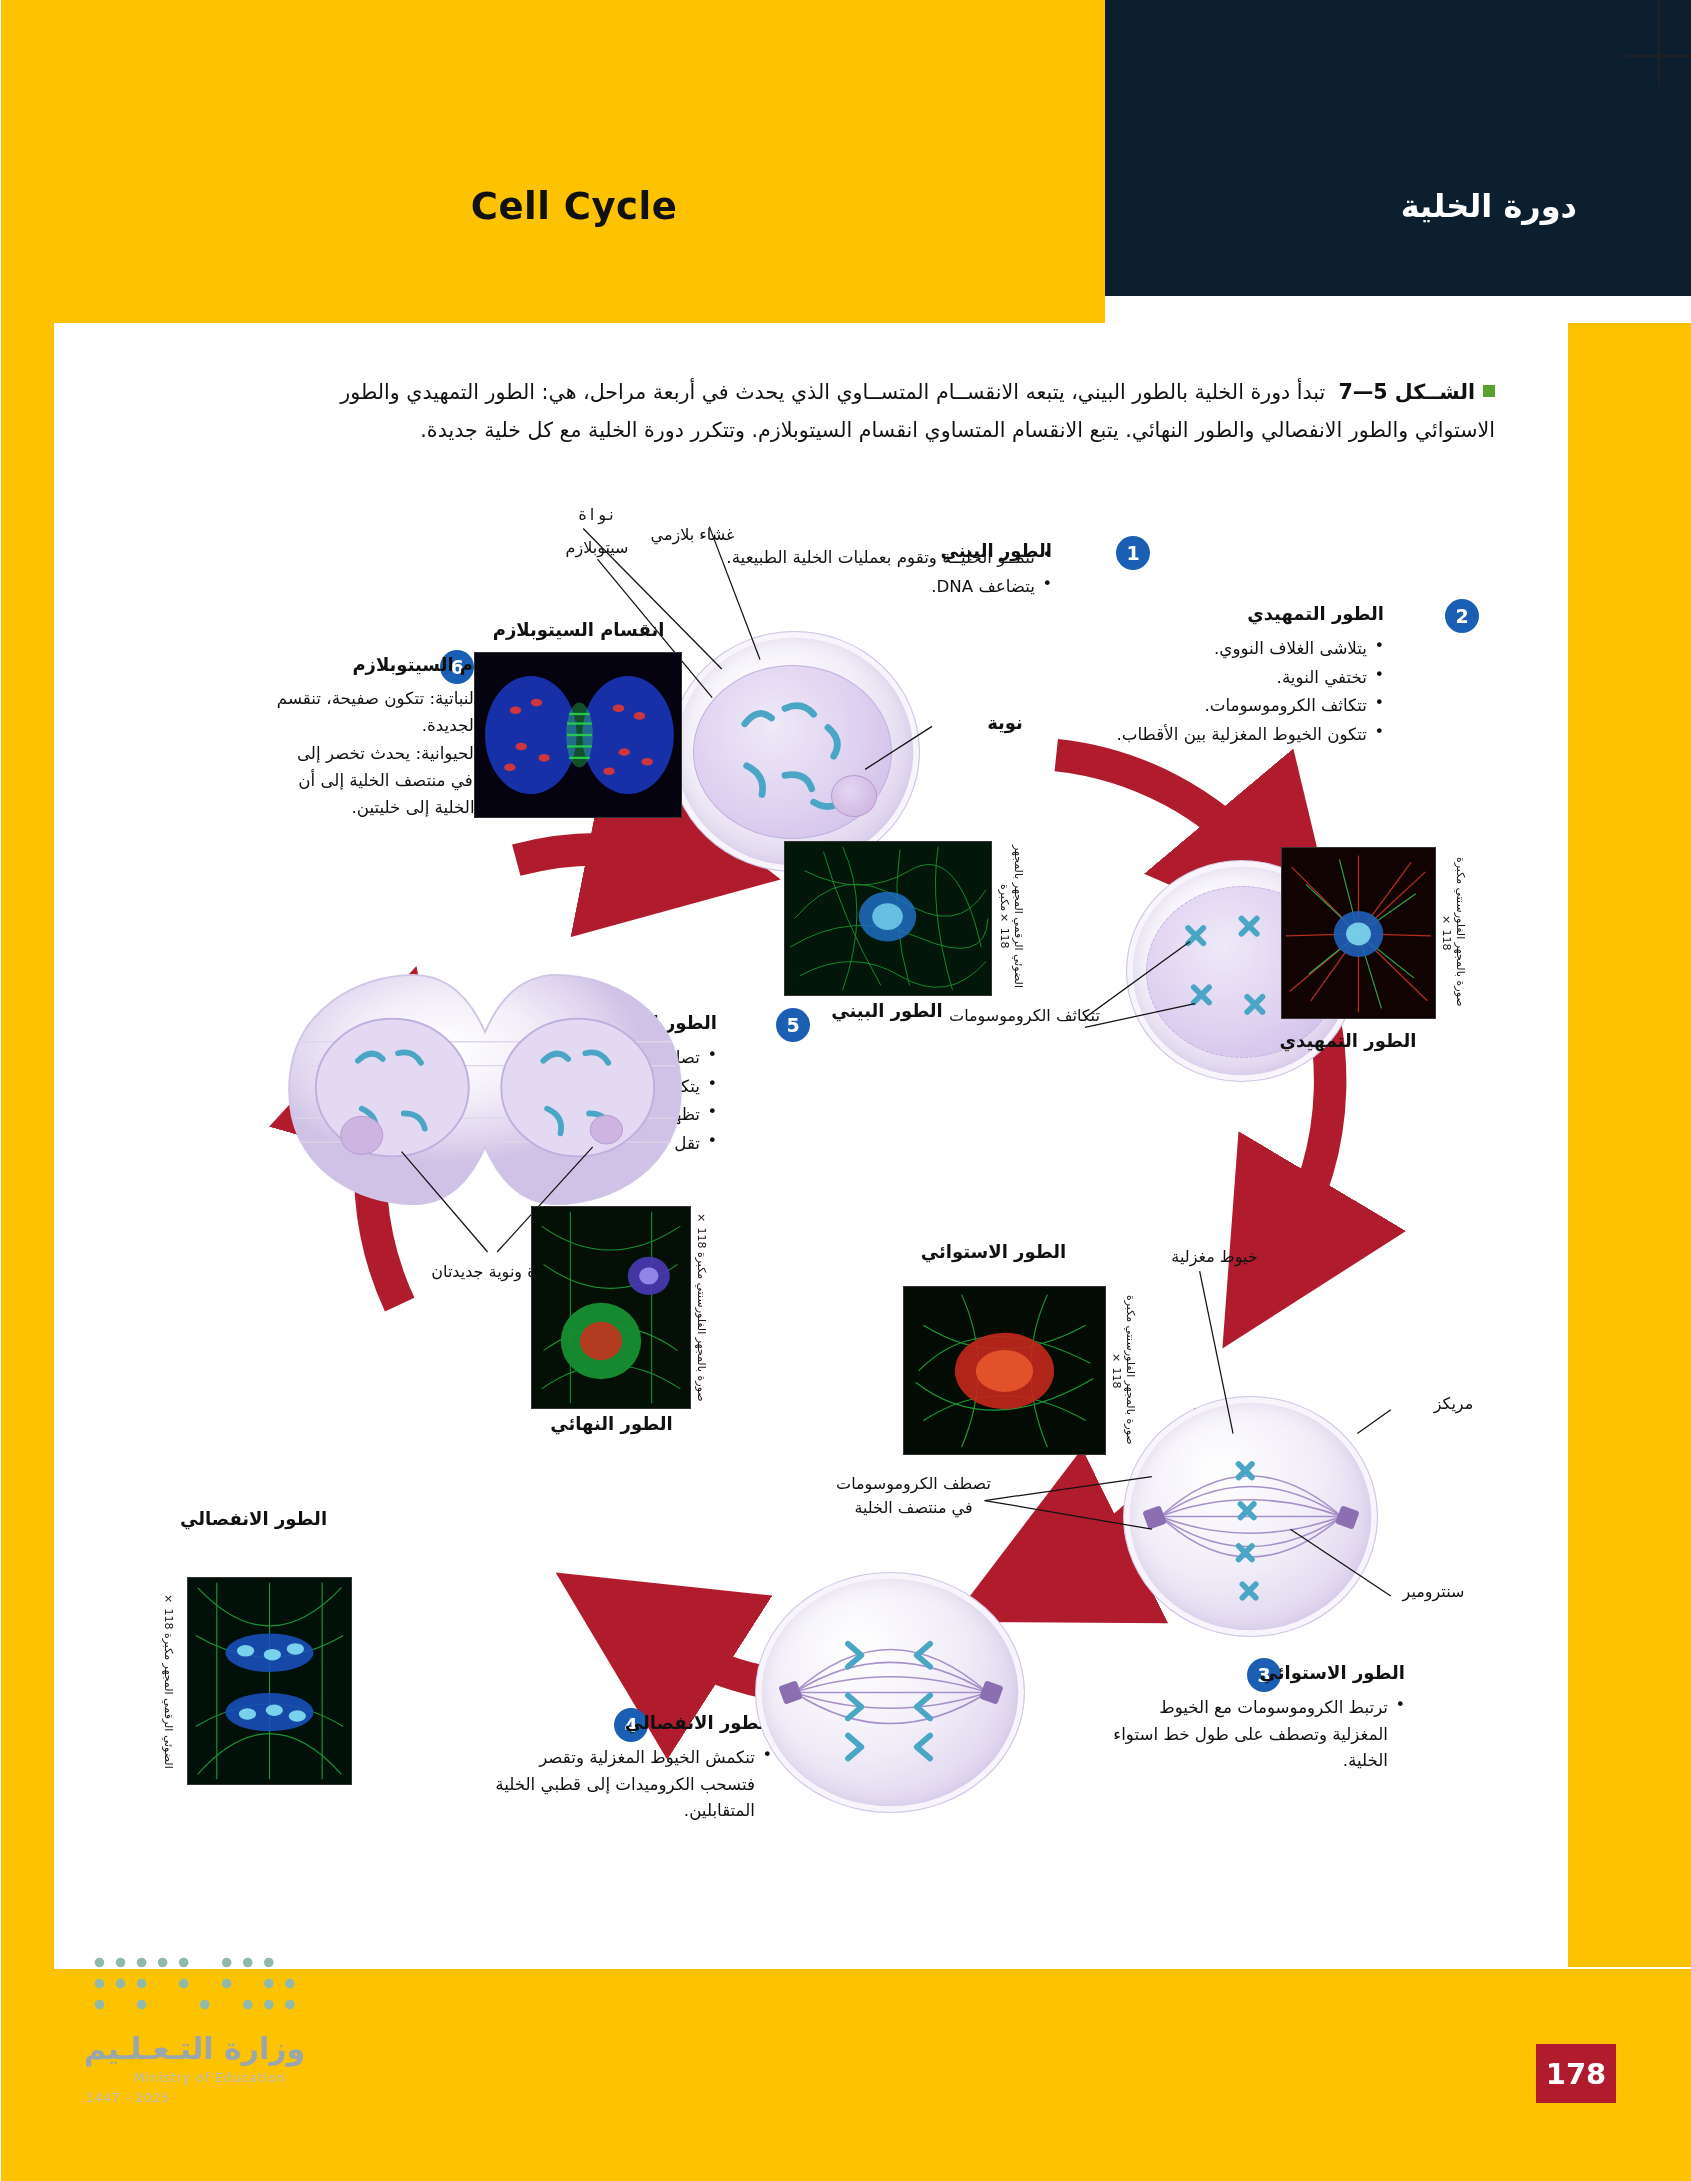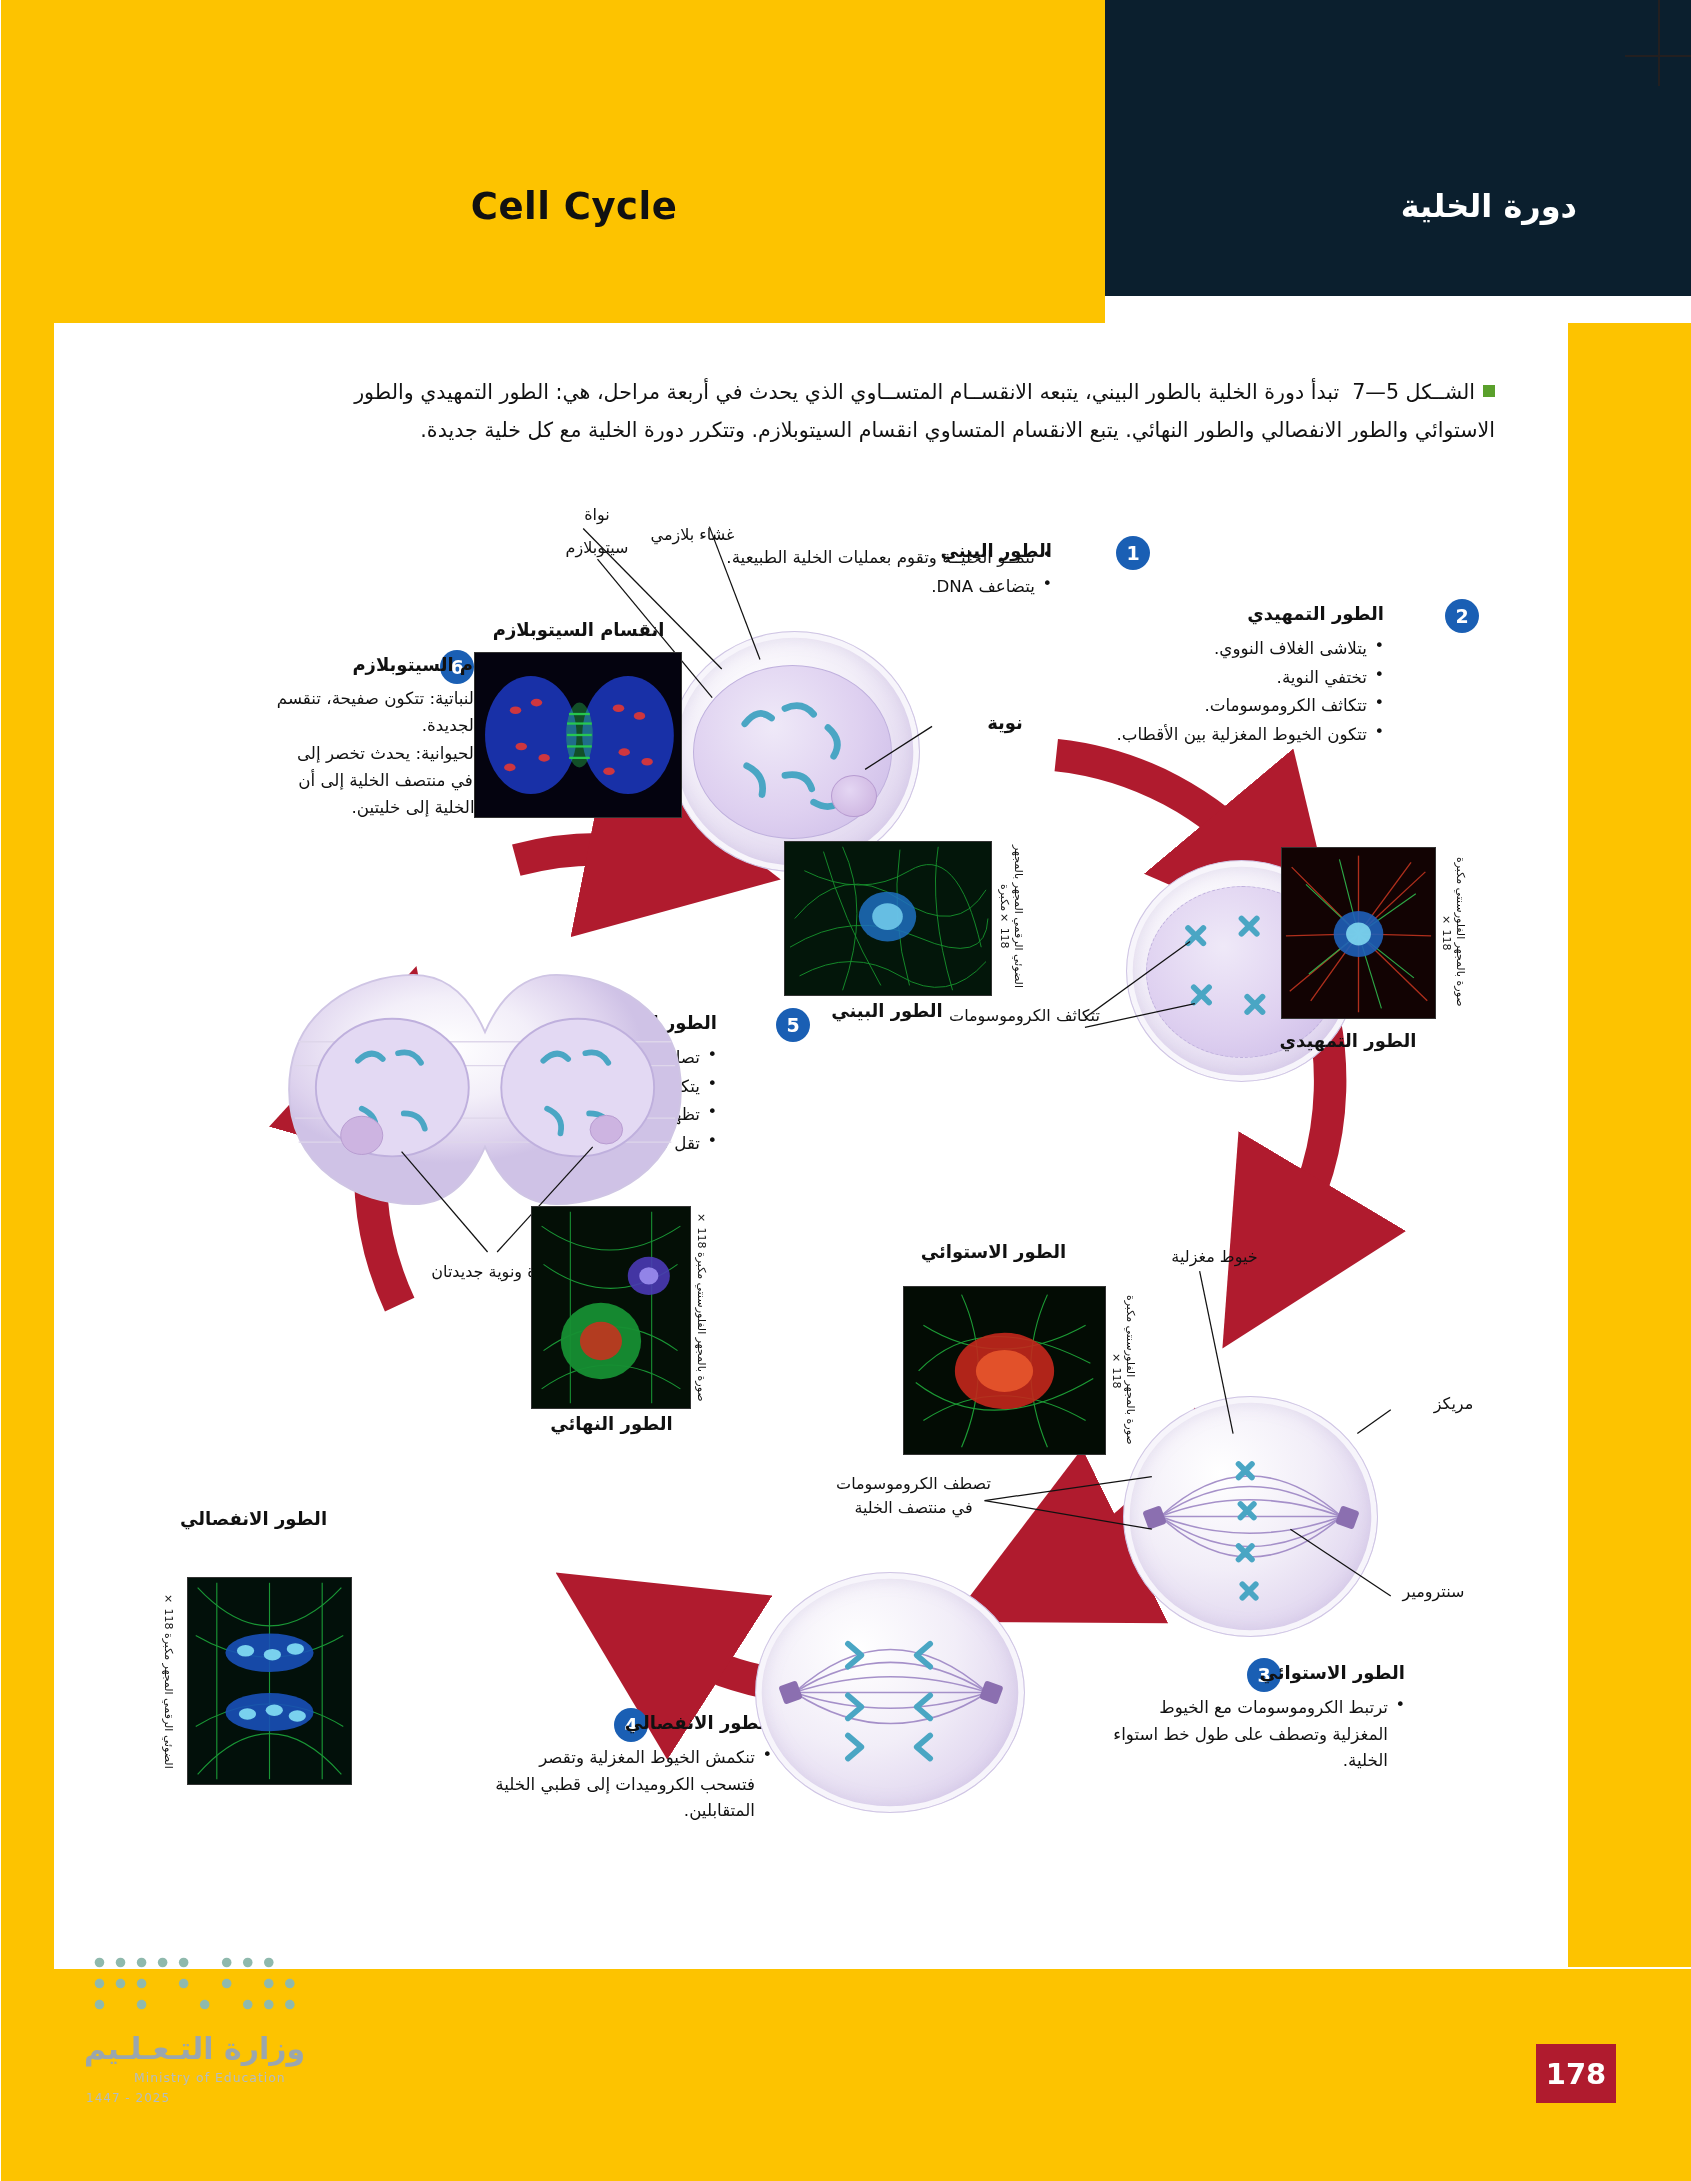--- a/index.html
+++ b/index.html
@@ -21,21 +21,21 @@
 
   .title-en{position:absolute;left:574px;top:206px;transform:translate(-50%,-50%);
     font-weight:bold;font-size:37px;color:#111;letter-spacing:0.5px;}
   .title-ar{position:absolute;right:115px;top:206px;transform:translateY(-50%);
     font-weight:bold;font-size:32px;color:#ffffff;}
 
   
   .intro{position:absolute;right:197px;top:373px;width:1185px;text-align:right;
     font-size:20.6px;line-height:1.85;color:#111;}
   .intro .sq{display:inline-block;width:12.4px;height:12.4px;background:#5aa02c;margin-left:7.6px;vertical-align:1.9px;}
-  .intro b{font-weight:normal;}
+  .intro b{font-weight:bold;}
 
   
   .txt{position:absolute;font-size:16.7px;line-height:1.6;color:#111;text-align:right;}
   .lbl{position:absolute;font-size:16px;color:#111;text-align:center;}
   .bold{font-weight:bold;}
   .num{position:absolute;width:34px;height:34px;border-radius:50%;background:#1a5fb4;
     color:#fff;font-weight:bold;font-size:19px;display:flex;align-items:center;justify-content:center;}
   .bullets{list-style:none;margin:0;padding:0;}
   .bullets li{position:relative;padding-right:17px;margin-bottom:1.9px;}
   .bullets li:before{content:"•";position:absolute;right:0;top:-1.9px;color:#111;font-size:16.3px;}
@@ -133,21 +133,21 @@
 <svg class="arcwrap" viewBox="0 0 1770 2282">
   <g stroke="#111" stroke-width="1.3" fill="none">
     <path d="M742,551 L795,690"></path>
     <path d="M625,585 L745,730"></path>
     <path d="M610,553 L755,700"></path>
     <path d="M975,760 L905,805"></path>
   </g>
 </svg>
 <div class="lbl" style="left:616px;top:505px;width:153px;margin-top:20px;">غشاء بلازمي</div>
 <div class="lbl" style="left:535px;top:538px;width:124px;">سيتوبلازم</div>
-<div class="lbl" style="left:535px;top:505px;width:124px;">نواة</div>
+<div class="lbl" style="left:535px;top:505px;width:124px;font-family:Liberation Mono, monospace;">نواة</div>
 <div class="lbl bold" style="left:962px;top:712px;width:86px;font-size:18px;text-align:center;">نوية</div>
 
 <div class="micro" style="left:784px;top:841px;width:206px;height:153px;">
   <svg width="206" height="153" viewBox="0 0 215 160">
     <rect width="215" height="160" fill="#03160a"></rect>
     <g stroke="#19a331" stroke-width="1" fill="none" opacity=".85">
       <path d="M10,80 Q60,20 120,60 T210,50"></path>
         <path d="M5,110 Q70,70 140,100 T212,80"></path>
       <path d="M20,30 Q80,60 130,30 T205,110"></path>
         <path d="M15,140 Q70,110 120,140 T210,125"></path>

